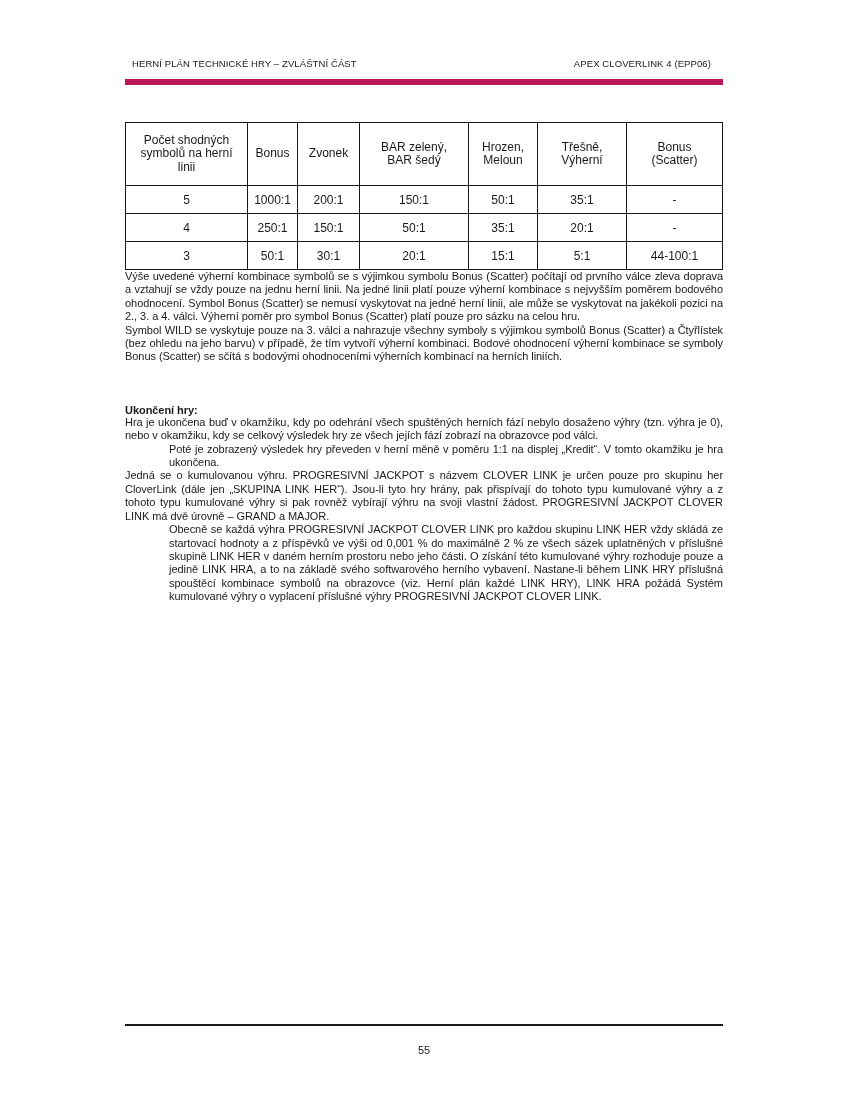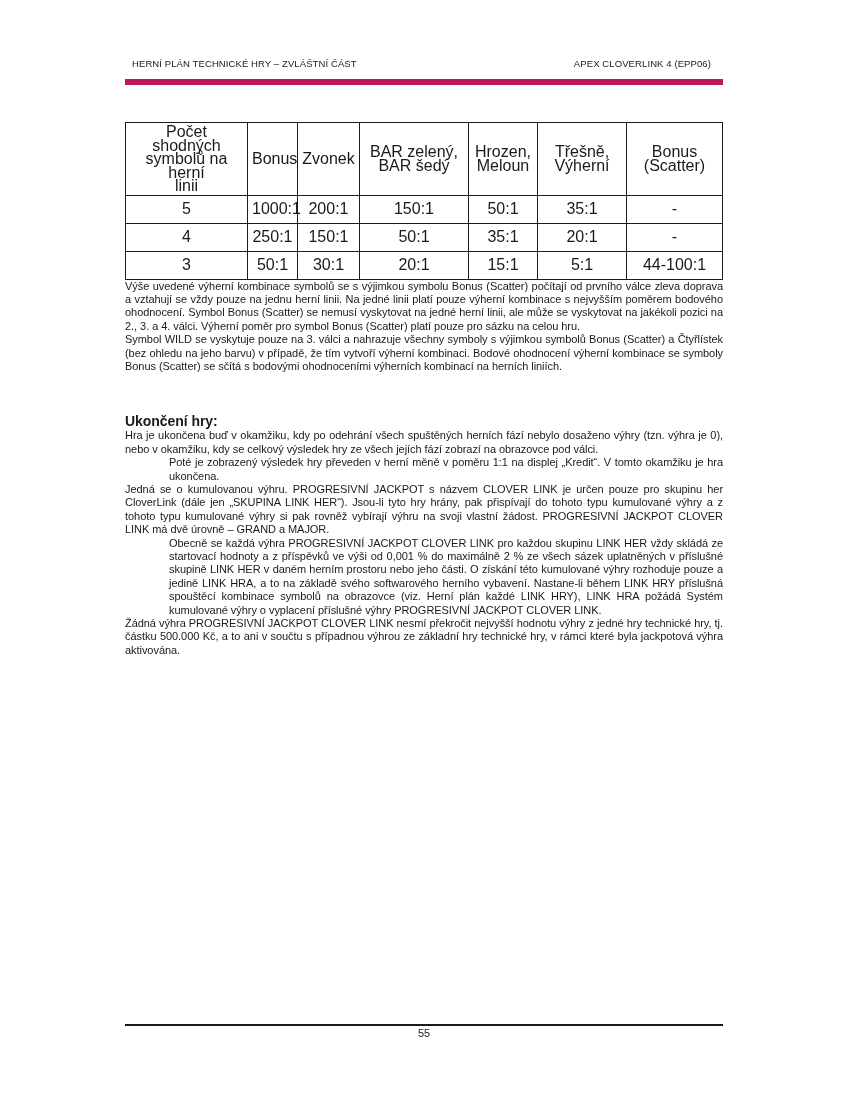--- a/index.html
+++ b/index.html
@@ -50,41 +50,41 @@
     margin: 0;
   }
   .mt-para { margin-top: 9px; }
 
   
   table.payout {
     margin-top: 37px;
     border-collapse: collapse;
     table-layout: fixed;
     width: 597px;
-    font-size: 16px;
+    font-size: 12px;
   }
   table.payout th, table.payout td {
     border: 1.5px solid #1a1a1a;
     text-align: center;
     vertical-align: middle;
     padding: 2px 4px;
     font-weight: normal;
   }
   table.payout thead th {
     height: 58px;
     white-space: pre-line;
     line-height: 13.5px;
   }
   table.payout tbody td {
     height: 23px;
   }
 
   .section-heading {
     margin: 40px 0 0 0;
-    font-size: 14px;
+    font-size: 11px;
     font-weight: bold;
     letter-spacing: -0.05px;
   }
   .plain-heading {
     margin: 43px 0 0 0;
     font-size: 11px;
     font-weight: normal;
     letter-spacing: -0.05px;
   }
 
@@ -100,21 +100,21 @@
   .doc-footer {
     position: absolute;
     top: 1024px;
     left: 125px;
     width: 598px;
   }
   .footer-rule {
     border-top: 2px solid #1a1a1a;
   }
   .page-number {
-    margin-top: 1px;
+    margin-top: 18px;
     text-align: center;
     font-size: 11px;
   }
 </style>
 </head>
 <body>
 
 <div class="page">
   <div class="content">
 
@@ -190,21 +190,20 @@
 
     <p class="body-text gap-heading-para">Hra je ukončena buď v okamžiku, kdy po odehrání všech spuštěných herních fází nebylo dosaženo výhry (tzn. výhra je 0), nebo v okamžiku, kdy se celkový výsledek hry ze všech jejích fází zobrazí na obrazovce pod válci.</p>
 
     <p class="body-text gap-mid">Poté je zobrazený výsledek hry převeden v herní měně v poměru 1:1 na displej „Kredit“. V tomto okamžiku je hra ukončena.</p>
 
 
     <p class="body-text gap-plain-para">Jedná se o kumulovanou výhru. PROGRESIVNÍ JACKPOT s názvem CLOVER LINK je určen pouze pro skupinu her CloverLink (dále jen „SKUPINA LINK HER“). Jsou-li tyto hry hrány, pak přispívají do tohoto typu kumulované výhry a z tohoto typu kumulované výhry si pak rovněž vybírají výhru na svoji vlastní žádost. PROGRESIVNÍ JACKPOT CLOVER LINK má dvě úrovně – GRAND a MAJOR.</p>
 
     <p class="body-text gap-mid">Obecně se každá výhra PROGRESIVNÍ JACKPOT CLOVER LINK pro každou skupinu LINK HER vždy skládá ze startovací hodnoty a z příspěvků ve výši od 0,001 % do maximálně 2 % ze všech sázek uplatněných v příslušné skupině LINK HER v daném herním prostoru nebo jeho části. O získání této kumulované výhry rozhoduje pouze a jedině LINK HRA, a to na základě svého softwarového herního vybavení. Nastane-li během LINK HRY příslušná spouštěcí kombinace symbolů na obrazovce (viz. Herní plán každé LINK HRY), LINK HRA požádá Systém kumulované výhry o vyplacení příslušné výhry PROGRESIVNÍ JACKPOT CLOVER LINK.</p>
 
-    <p class="body-text gap-big">Žádná výhra PROGRESIVNÍ JACKPOT CLOVER LINK nesmí překročit nejvyšší hodnotu výhry z jedné hry technické hry, tj. částku 500.000 Kč, a to ani v součtu s případnou výhrou ze základní hry technické hry, v rámci které byla jackpotová výhra aktivována.</p>
 
   </div>
 
   <div class="doc-footer">
     <div class="footer-rule"></div>
     <div class="page-number">55</div>
   </div>
 </div>
 
 </body></html>

